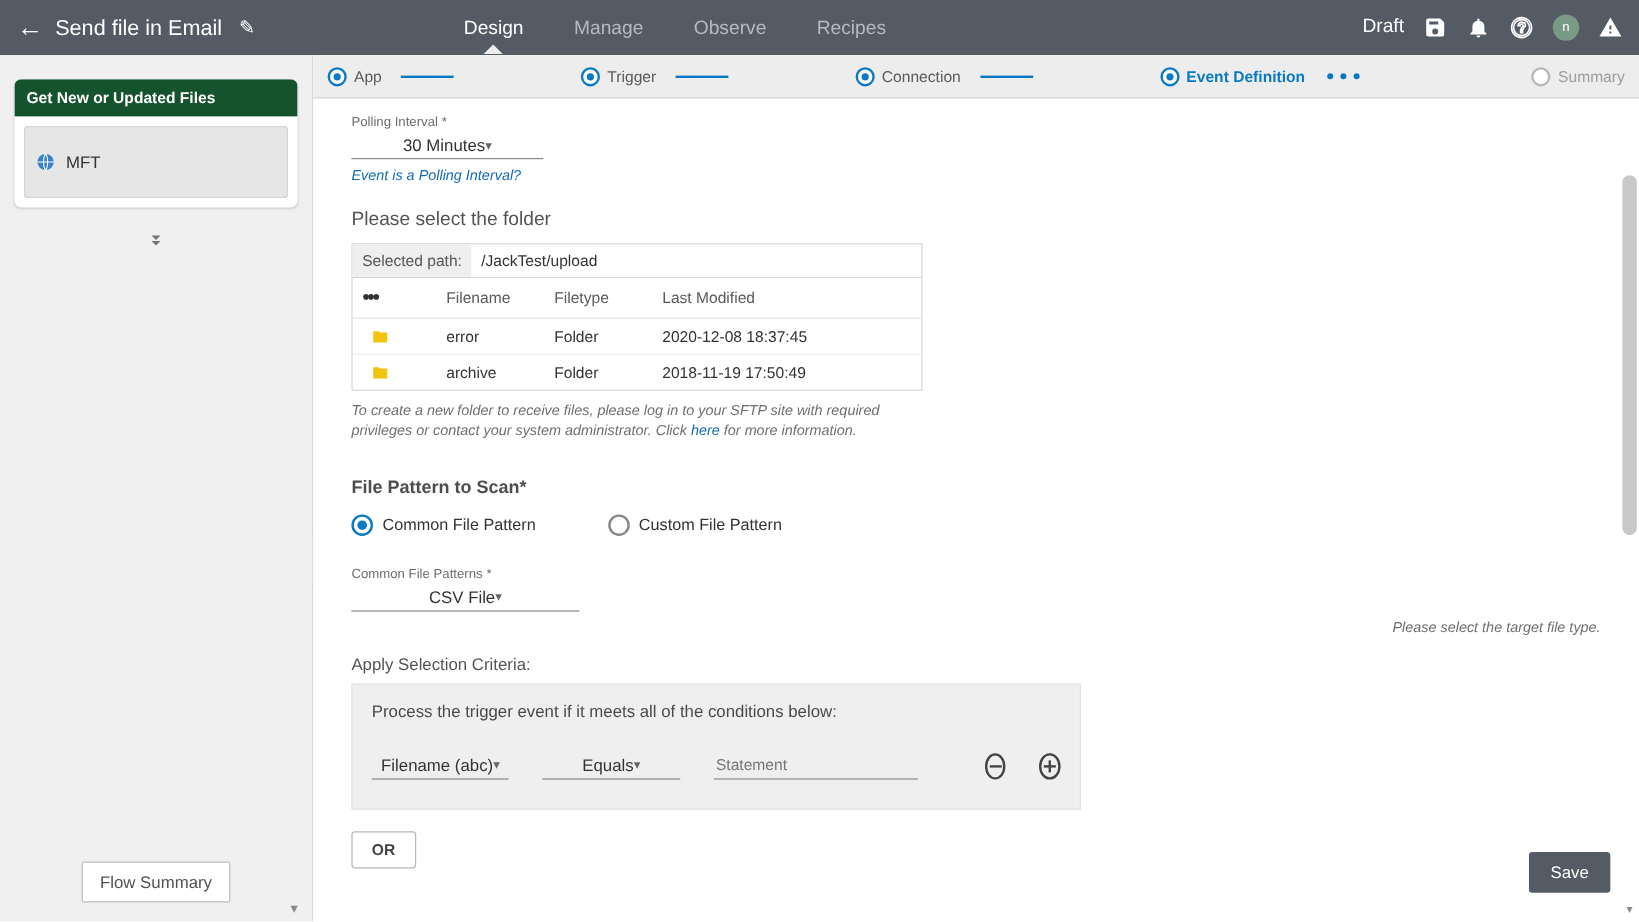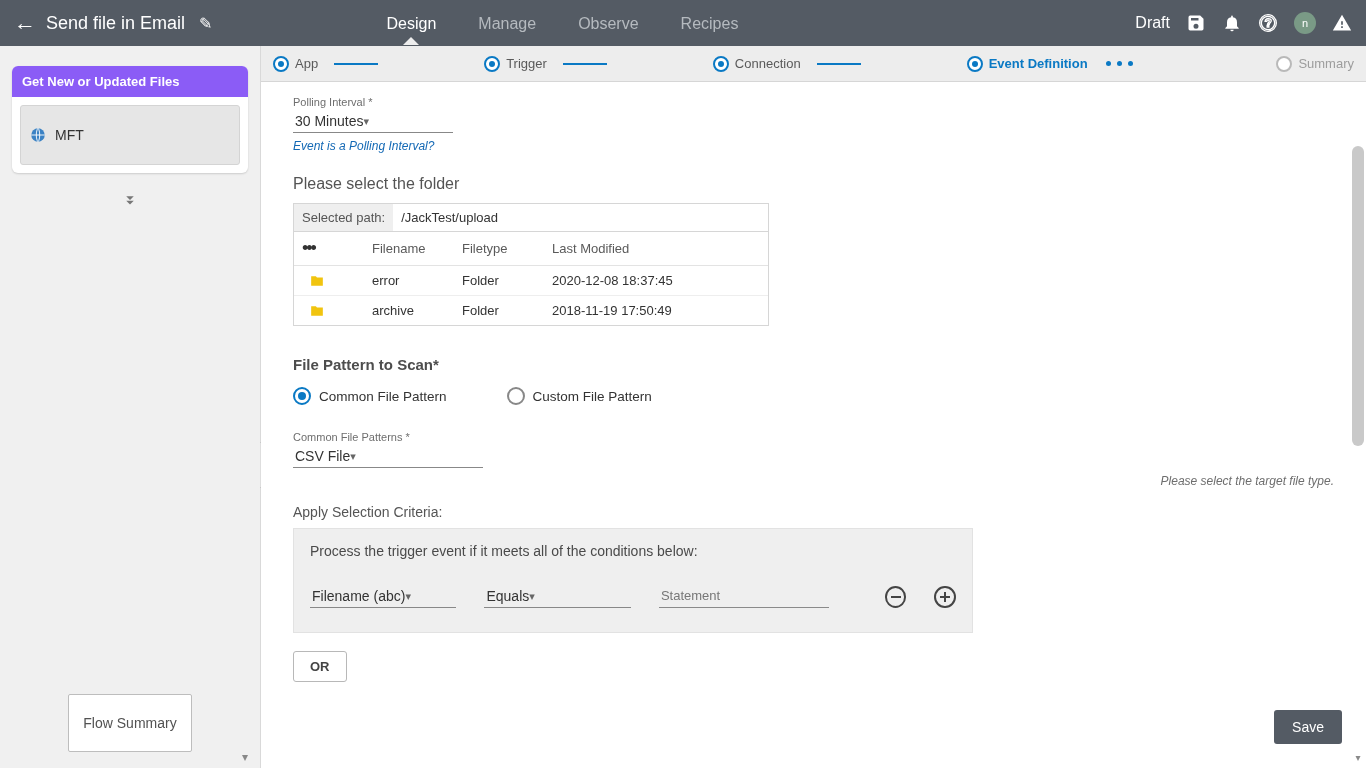--- a/index.html
+++ b/index.html
@@ -23,30 +23,30 @@
   .pencil { font-size:16px; margin-left:4px; cursor:pointer;}
   .warn-icon svg { width:20px; height:20px; fill:#fff;}
   .save-icon svg, .bell-icon svg, .help-icon svg { width:20px; height:20px; fill:#fff;}
   
   .content { display:flex; height:722px; }
   .sidebar { width:261px; background:#f0f0f0; border-right:1px solid #d9d9d9; position:relative; display:flex; flex-direction:column;}
   .side-inner { padding:20px 12px 10px 12px;}
   .panel {
     background:#fff; border-radius:6px; overflow:hidden; box-shadow:0 1px 2px rgba(0,0,0,.15);
   }
-  .panel-head { background:#8b5cf6; color:#fff; font-size:13px; font-weight:600; padding:8px 10px;}
+  .panel-head { background:#14532d; color:#fff; font-size:13px; font-weight:600; padding:8px 10px;}
   .panel-item {
     margin:8px; background:#e6e6e6; border-radius:3px; padding:20px 8px; display:flex; align-items:center; gap:8px;
     font-size:14px; color:#333; cursor:pointer; border:1px solid #d4d4d4;
   }
   .globe { width:18px; height:18px; }
   .expand-toggle { text-align:center; font-size:18px; color:#777; margin-top:18px; cursor:pointer;}
   .flow-summary-wrap { margin-top:auto; padding:16px; display:flex; justify-content:center;}
   .flow-summary {
-    border:1px solid #bdbdbd; background:#fff; color:#525252; font-size:14px; padding:20px 14px; border-radius:2px; cursor:pointer;
+    border:1px solid #bdbdbd; background:#fff; color:#525252; font-size:14px; padding:8px 14px; border-radius:2px; cursor:pointer;
   }
   .collapse-tab {
     position:absolute; right:-14px; top:396px; width:14px; height:46px;
     background:#dedede; border:1px solid #c8c8c8; border-left:none; display:flex; align-items:center; justify-content:center;
     font-size:16px; color:#333; cursor:pointer;
   }
   .sidebar-scrollbtn {
     position:absolute; bottom:4px; left:242px; width:14px; height:14px; color:#888; font-size:12px;
   }
   
@@ -61,21 +61,21 @@
   .step.pending .dot { border-color:#b9b9b9;}
   .step.pending { color:#9d9d9d;}
   .step.active span { color:#0a79c4; font-weight:600;text-align:right;}
   .step-sep { width:44px; height:2px; background:#0a79c4; margin:0 6px;}
   .step-dots { display:flex; gap:6px; margin:0 8px;}
   .step-dots i { width:5px; height:5px; background:#0a79c4; border-radius:50%; display:block;}
   .step-spacer { flex:1;}
   .step-spacer-sm { width:80px;}
   .form-area { flex:1; overflow-y:auto; padding:14px 32px 80px 32px; font-size:14px; color:#333; position:relative;}
   .lbl-small { font-size:11px; color:#6e6e6e; }
-  .select { display:flex; justify-content:flex-start; align-items:center; width:160px; border-bottom:1px solid #888; padding:3px 2px; font-size:14px; margin-top:2px; cursor:pointer;}
+  .select { display:flex; justify-content:center; align-items:center; width:160px; border-bottom:1px solid #888; padding:3px 2px; font-size:14px; margin-top:2px; cursor:pointer;}
   .select .caret { font-size:11px; color:#666;}
   .link { color:#1469b5; font-style:italic; font-size:12px; cursor:pointer; display:inline-block; margin-top:6px;}
   .section-title { font-size:16px; color:#545454; margin:22px 0 10px;}
   .folder-box { width:476px; border:1px solid #d6d6d6; font-size:13px;}
   .fb-top { display:flex; border-bottom:1px solid #d6d6d6;}
   .fb-sel { background:#efefef; padding:6px 8px; color:#555;}
   .fb-path { padding:6px 8px; flex:1;}
   .fb-head, .fb-row { display:grid; grid-template-columns:70px 90px 90px 1fr; align-items:center;}
   .fb-head { padding:6px 8px; color:#5a5a5a; font-weight:500; border-bottom:1px solid #e3e3e3;}
   .fb-head .dots { font-size:18px; letter-spacing:-2px; color:#333; cursor:pointer;}
@@ -88,21 +88,21 @@
   .radios { display:flex; gap:60px; align-items:center;}
   .radio { display:flex; align-items:center; gap:8px; font-size:13.5px; cursor:pointer;}
   .radio .r { width:18px; height:18px; border:2px solid #888; border-radius:50%; position:relative;}
   .radio.checked .r { border-color:#0a79c4;}
   .radio.checked .r::after { content:""; position:absolute; inset:3px; border-radius:50%; background:#0a79c4;}
   .ftype-wrap { margin-top:26px;}
   .select.w190 { width:190px;}
   .helper-it { font-size:12px; color:#6e6e6e; font-style:italic; margin-top:6px;text-align:right;}
   .apply-lbl { font-size:14px; color:#555; margin-top:16px;}
   .criteria-box {
-    margin-top:8px; width:680px; background:#efefef; border:1px solid #e2e2e2; padding:14px 16px 24px;
+    margin-top:8px; width:608px; background:#efefef; border:1px solid #e2e2e2; padding:14px 16px 24px;
   }
   .criteria-box .ct { font-size:14px; color:#4a4a4a; margin-bottom:24px;}
   .crit-row { display:flex; align-items:flex-end; gap:28px;}
   .crit-row .select { width:150px;}
   .stmt-input {
     border:none; border-bottom:1px solid #8a8a8a; background:transparent; font-size:13px; padding:4px 2px; width:170px; outline:none;
     color:#333;
   }
   .stmt-input::placeholder { color:#777;}
   .circ-btn { width:22px; height:22px; border:2px solid #444; border-radius:50%; display:flex; align-items:center; justify-content:center; font-size:16px; font-weight:700; cursor:pointer; background:#efefef;}
@@ -264,20 +264,23 @@
           <span class="folder-ic">
               <svg viewBox="0 0 24 24">
                 <path d="M10 4H2v16h20V6H12l-2-2z"></path>
               </svg>
             </span>
           <span>archive</span>
           <span>Folder</span>
           <span>2018-11-19 17:50:49</span>
         </div>
       </div>
+      <div class="hint">
+        <span>To create a new folder to receive files, please log in to your SFTP site with required privileges or contact your system administrator. Click </span><a>here</a><span> for more information.</span>
+      </div>
 
       <div class="subhead">File Pattern to Scan*</div>
       <div class="radios">
         <div class="radio checked">
             <span class="r"></span>
             <span>Common File Pattern</span>
           </div>
         <div class="radio">
             <span class="r"></span>
             <span>Custom File Pattern</span>

